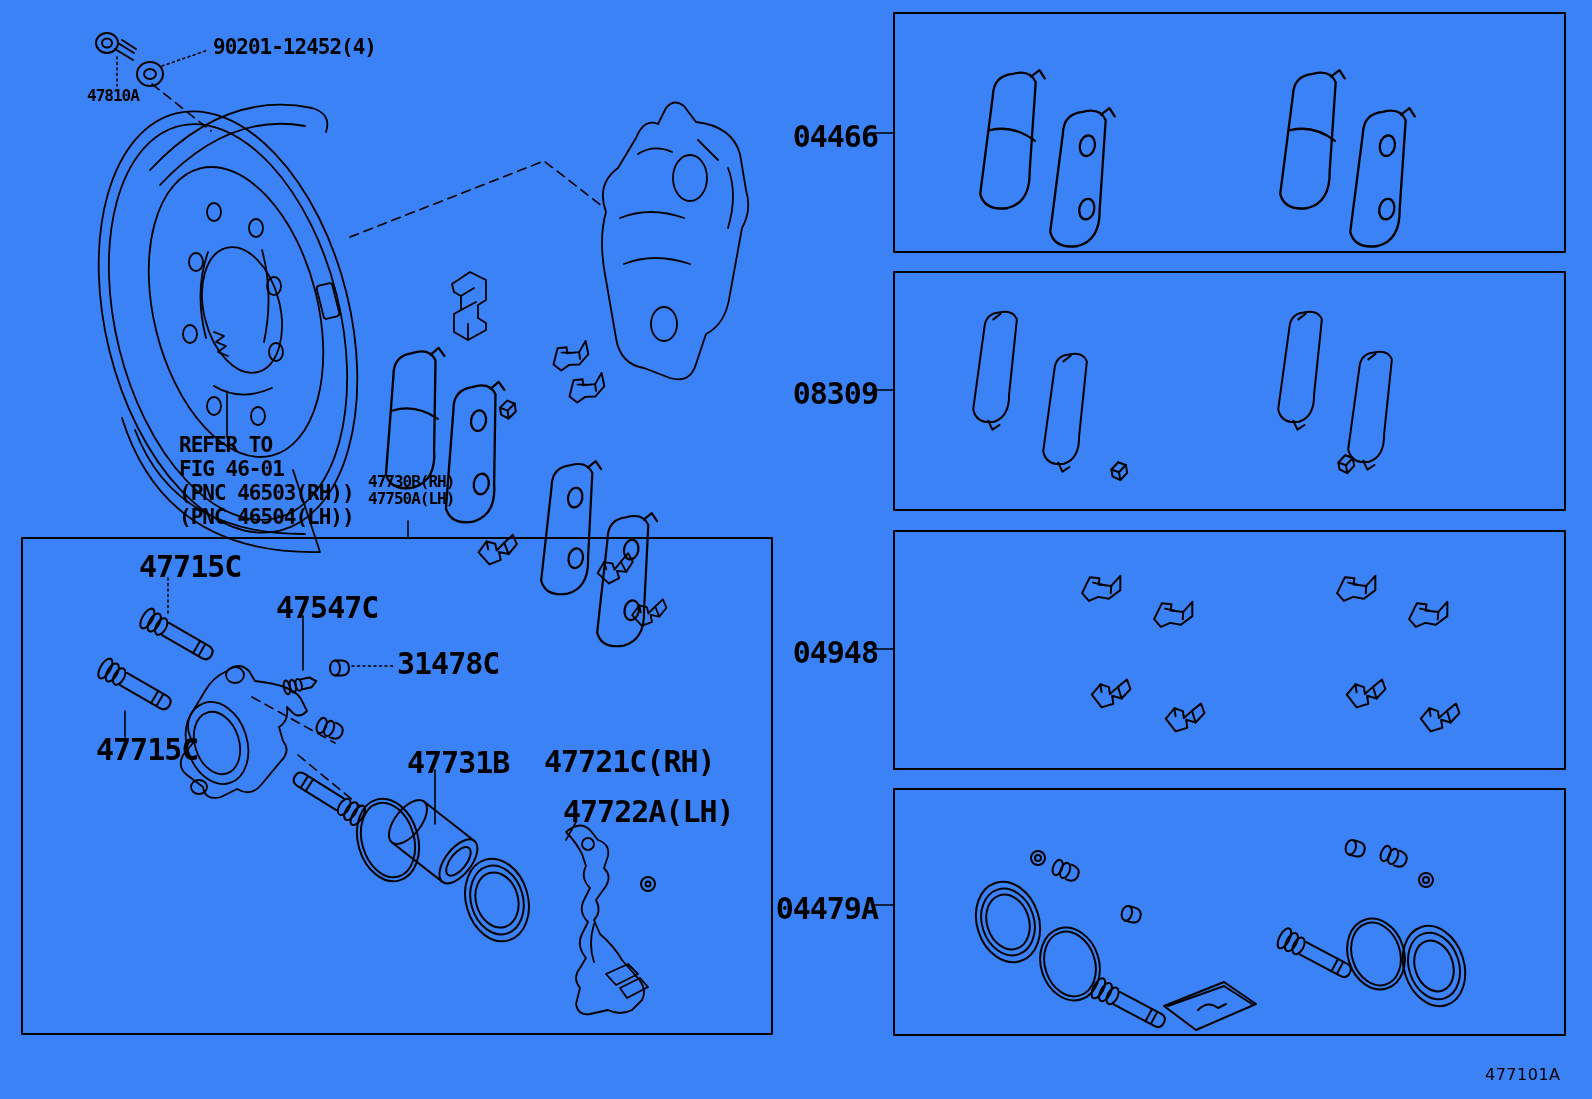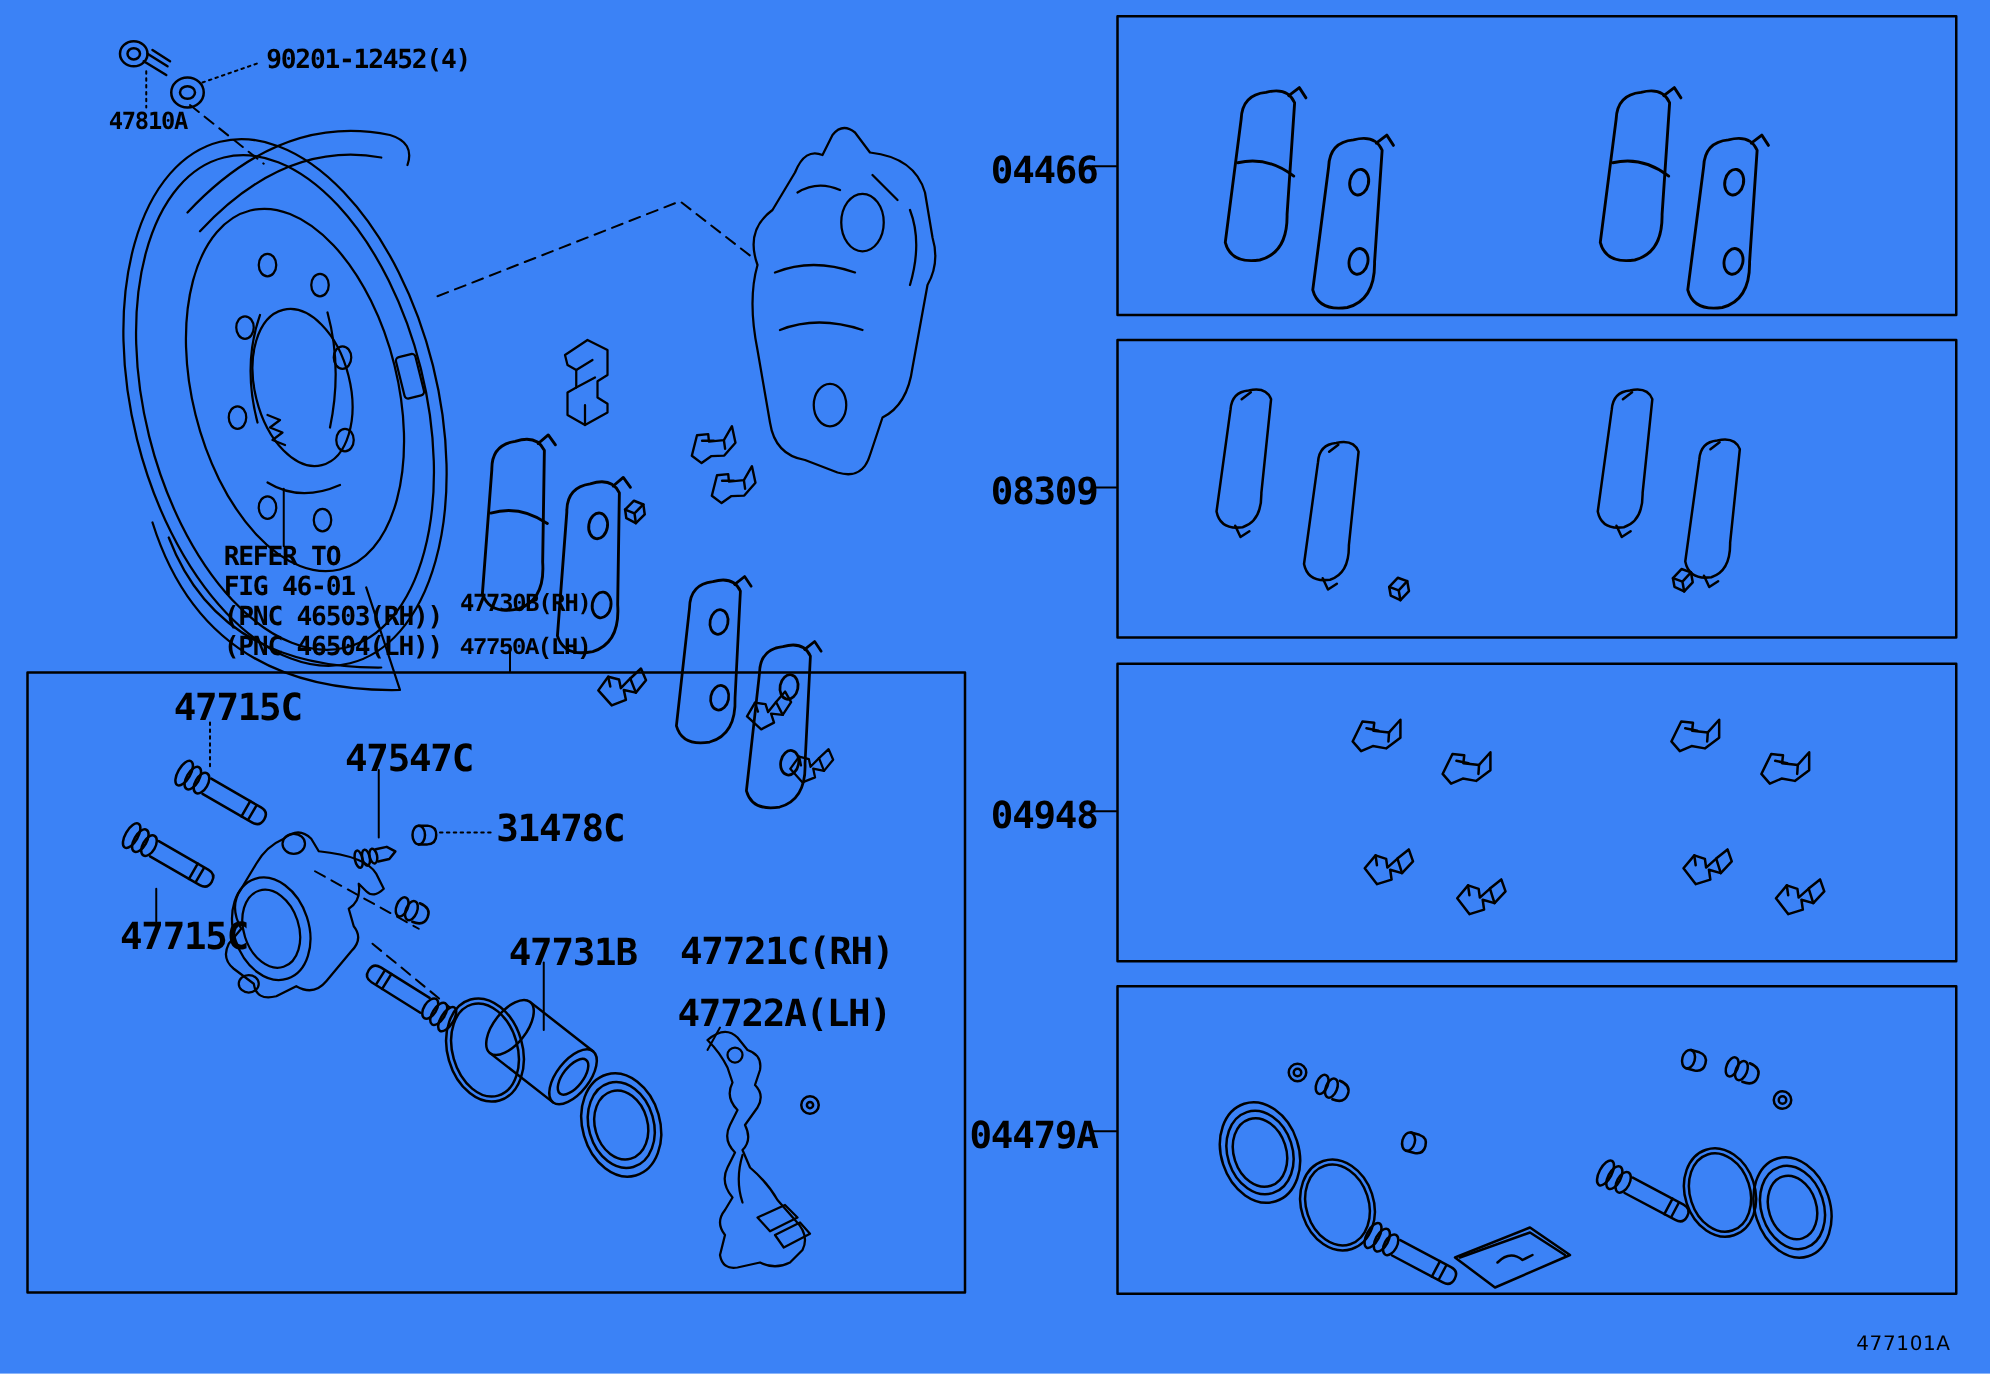--- a/index.html
+++ b/index.html
@@ -2,21 +2,21 @@
 <html><head>
 <meta charset="utf-8">
 <style>
   html,body{margin:0;padding:0;background:#fff;}
   .stage{position:relative;width:1592px;height:1099px;background:#3b82f6;overflow:hidden;
          font-family:"DejaVu Sans Mono", monospace;}
   .art{position:absolute;left:0;top:0;width:1592px;height:1099px;}
   .lbl{position:absolute;color:#000;font-weight:bold;letter-spacing:-1px;line-height:1.08;white-space:pre;}
   .f21{font-size:21px;}
   .f22{font-size:30px;}
-  .f23{font-size:19px;}
+  .f23{font-size:16px;}
   .kit{right:714px;text-align:right;}
   .fig{font-family:"DejaVu Sans", sans-serif;font-weight:normal;letter-spacing:.5px;font-size:16px;}
 </style>
 </head>
 <body>
 
 <div class="stage">
 
 <svg class="art" viewBox="0 0 1592 1099">
   <defs>
@@ -351,29 +351,29 @@
 
 <div class="lbl f21" style="left:213px;top:36px;">90201-12452(4)</div>
 <div class="lbl f23" style="left:87px;top:87px;">47810A</div>
 
 <div class="lbl f21" style="left:179px;top:434px;">REFER TO</div>
 <div class="lbl f21" style="left:179px;top:458px;">FIG 46-01</div>
 <div class="lbl f21" style="left:179px;top:482px;">(PNC 46503(RH))</div>
 <div class="lbl f21" style="left:179px;top:506px;">(PNC 46504(LH))</div>
 
 <div class="lbl f23" style="left:368px;top:473px;">47730B(RH)</div>
-<div class="lbl f23" style="left:368px;top:508px;font-family:Liberation Mono, monospace;">47750A(LH)</div>
+<div class="lbl f23" style="left:368px;top:490px;">47750A(LH)</div>
 
 <div class="lbl f22" style="left:139px;top:551px;">47715C</div>
 <div class="lbl f22" style="left:276px;top:592px;">47547C</div>
 <div class="lbl f22" style="left:397px;top:648px;">31478C</div>
 <div class="lbl f22" style="left:96px;top:734px;">47715C</div>
 <div class="lbl f22" style="left:407px;top:747px;text-align:center;">47731B</div>
 <div class="lbl f22" style="left:544px;top:746px;">47721C(RH)</div>
-<div class="lbl f22" style="left:542px;top:796px;">47722A(LH)</div>
+<div class="lbl f22" style="left:563px;top:796px;">47722A(LH)</div>
 
 <div class="lbl f22 kit" style="top:121px;">04466</div>
 <div class="lbl f22 kit" style="top:378px;">08309</div>
 <div class="lbl f22 kit" style="top:637px;">04948</div>
 <div class="lbl f22 kit" style="top:893px;">04479A</div>
 
 <div class="lbl fig" style="left:1485px;top:1066px;">477101A</div>
 
 </div>
 

